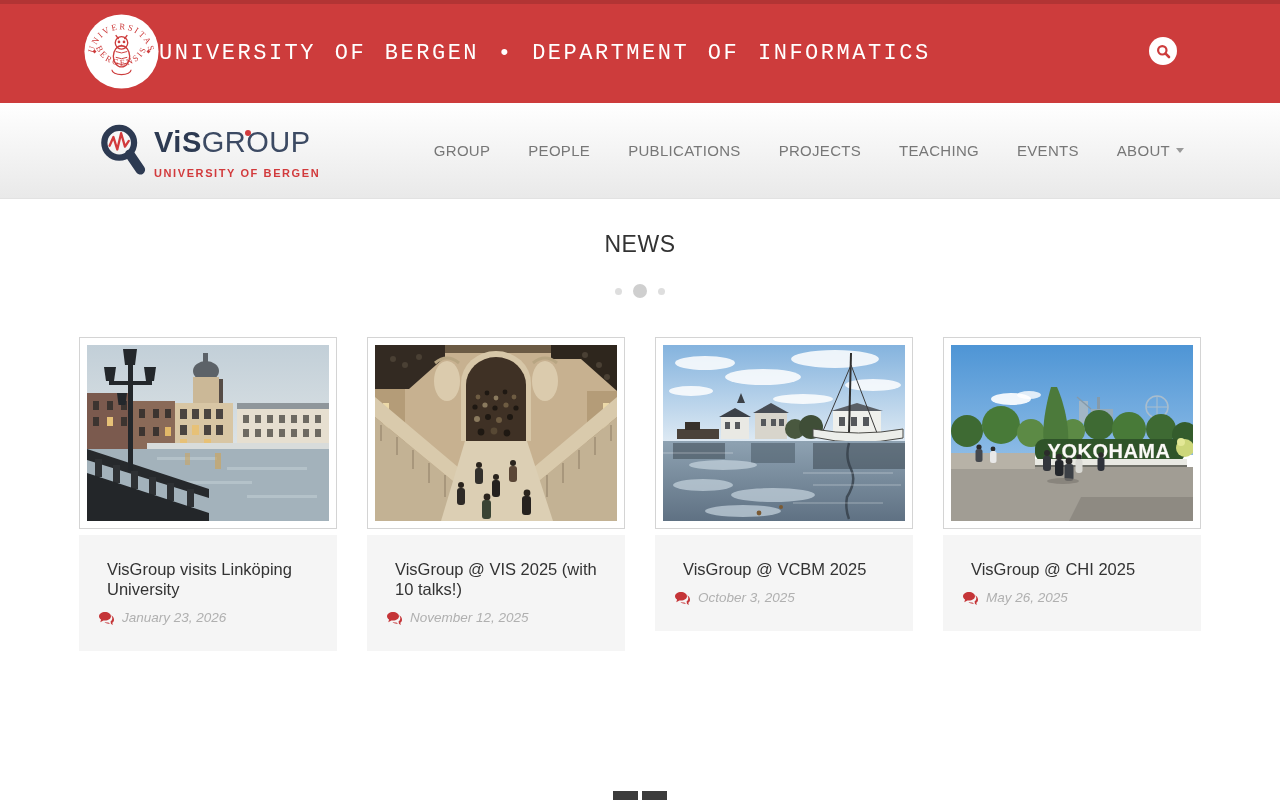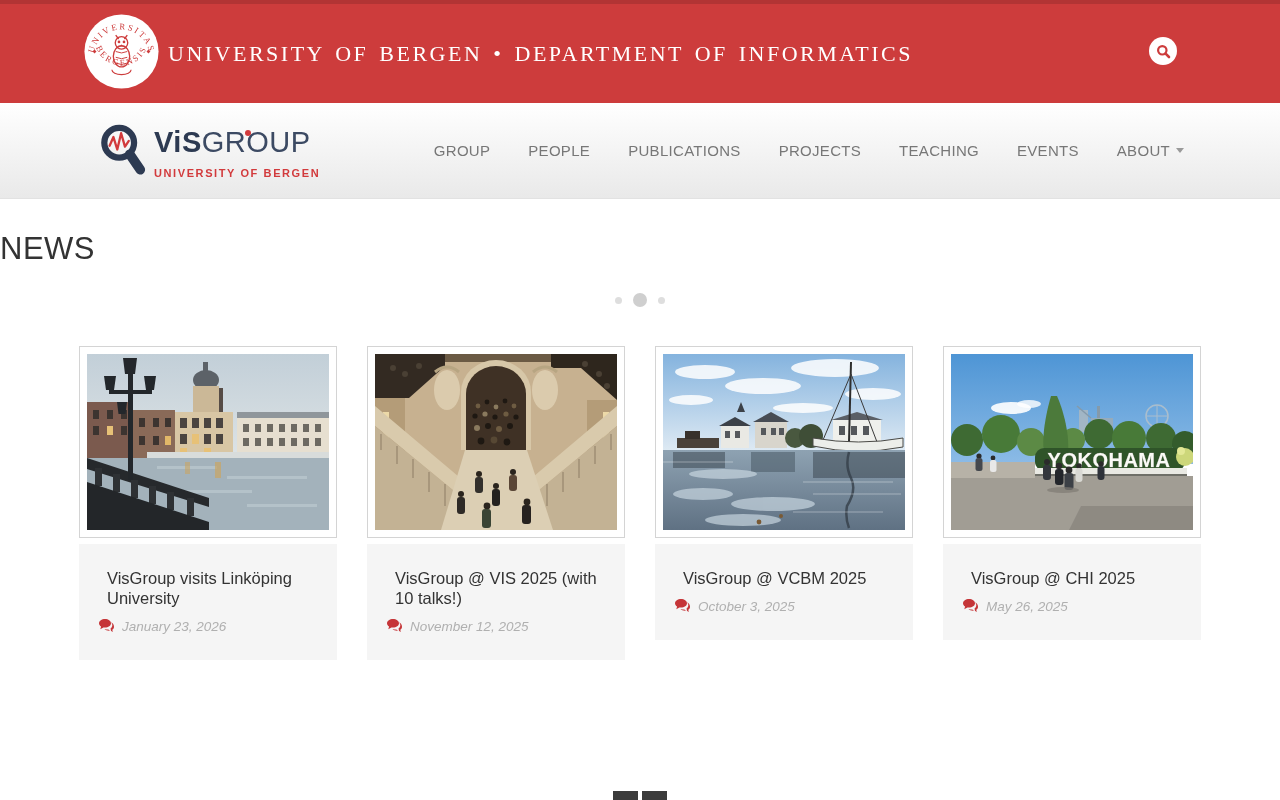--- a/index.html
+++ b/index.html
@@ -2,52 +2,52 @@
 <html><head>
 <meta charset="utf-8">
 <style>
   html,body{margin:0;padding:0;}
   body{font-family:"Liberation Sans",sans-serif;background:#fff;}
   .page{position:relative;width:1280px;height:800px;overflow:hidden;background:#fff;}
 
   
   .banner{position:relative;height:103px;background:linear-gradient(#b23434 0,#b23434 4px,#cd3c3c 4px);}
   .seal{position:absolute;left:83px;top:13px;width:77px;height:77px;}
-  .banner-title{position:absolute;left:168px;top:4px;height:99px;display:flex;align-items:center;
-    font-family:Liberation Serif, serif;font-size:22px;letter-spacing:2.5px;word-spacing:3px;color:#fff;white-space:nowrap;}
+  .banner-title{position:absolute;left:159px;top:4px;height:99px;display:flex;align-items:center;
+    font-family:Liberation Mono, monospace;font-size:22px;letter-spacing:2.5px;word-spacing:3px;color:#fff;white-space:nowrap;}
   .search-btn{position:absolute;right:103px;top:37px;width:28px;height:28px;border-radius:50%;background:#fff;
     display:flex;align-items:center;justify-content:center;cursor:pointer;border:none;padding:0;}
 
   
   .navbar{position:relative;height:96px;background:linear-gradient(#ffffff,#e9e9e9);border-bottom:1px solid #e2e2e2;
     display:flex;align-items:center;justify-content:space-between;padding:0 96px 0 100px;box-sizing:border-box;}
   .logo{display:flex;align-items:flex-start;gap:6px;cursor:pointer;}
   .logo-text{display:flex;flex-direction:column;margin-top:4px;}
   .logo-row{font-size:29px;line-height:30px;color:#2d3a52;letter-spacing:.5px;display:flex;}
   .logo-vis{font-weight:bold;position:relative;}
   .logo-group{font-weight:normal;color:#3c4a63;}
   .logo-sub{font-size:11px;font-weight:bold;color:#d23a3c;letter-spacing:1.6px;margin-top:10px;}
   .nav-items{display:flex;list-style:none;margin:0;padding:0;gap:38px;align-items:center;}
   .nav-items a{color:#777;font-size:15px;letter-spacing:.3px;text-decoration:none;cursor:pointer;display:flex;align-items:center;}
   .caret{display:inline-block;width:0;height:0;border-left:4px solid transparent;border-right:4px solid transparent;
     border-top:5px solid #9a9a9a;margin-left:6px;}
 
   
-  .news-heading{margin:32px 0 10px;font-size:31px;font-weight:400;color:#333;letter-spacing:.5px;}
+  .news-heading{margin:32px 0 10px;text-align:center;font-size:23px;font-weight:400;color:#333;letter-spacing:.5px;}
   .dots{display:flex;justify-content:center;align-items:center;gap:11px;margin-top:26px;height:14px;}
   .dot{width:7px;height:7px;border-radius:50%;background:#dedede;cursor:pointer;}
   .dot.active{width:14px;height:14px;background:#cfcfcf;}
 
   .cards{display:flex;align-items:flex-start;gap:30px;margin:39px 79px 0;}
   .card{width:286px;}
   .photo-frame{box-sizing:border-box;width:258px;background:#fff;border:1px solid #d4d4d4;padding:7px;cursor:pointer;}
   .photo-frame svg{display:block;}
   .caption{margin-top:6px;background:#f5f5f5;padding:24px 20px 26px;}
   .card-title{margin:0 8px 11px;font-size:16.5px;line-height:20px;font-weight:400;color:#333;cursor:pointer;}
-  .date-row{display:flex;align-items:flex-start;gap:8px;}
+  .date-row{display:flex;align-items:flex-end;gap:8px;}
   .date-text{font-style:italic;font-size:13.5px;color:#b0b0b0;}
 
   
   .car-btn{position:absolute;top:791px;width:25px;height:24px;background:#3b3b3b;border:none;color:#c9c9c9;
     font-size:17px;line-height:26px;text-align:center;padding:0;cursor:pointer;}
   .car-btn.prev{left:613px;}
   .car-btn.next{left:642px;}
 </style>
 </head>
 <body>

